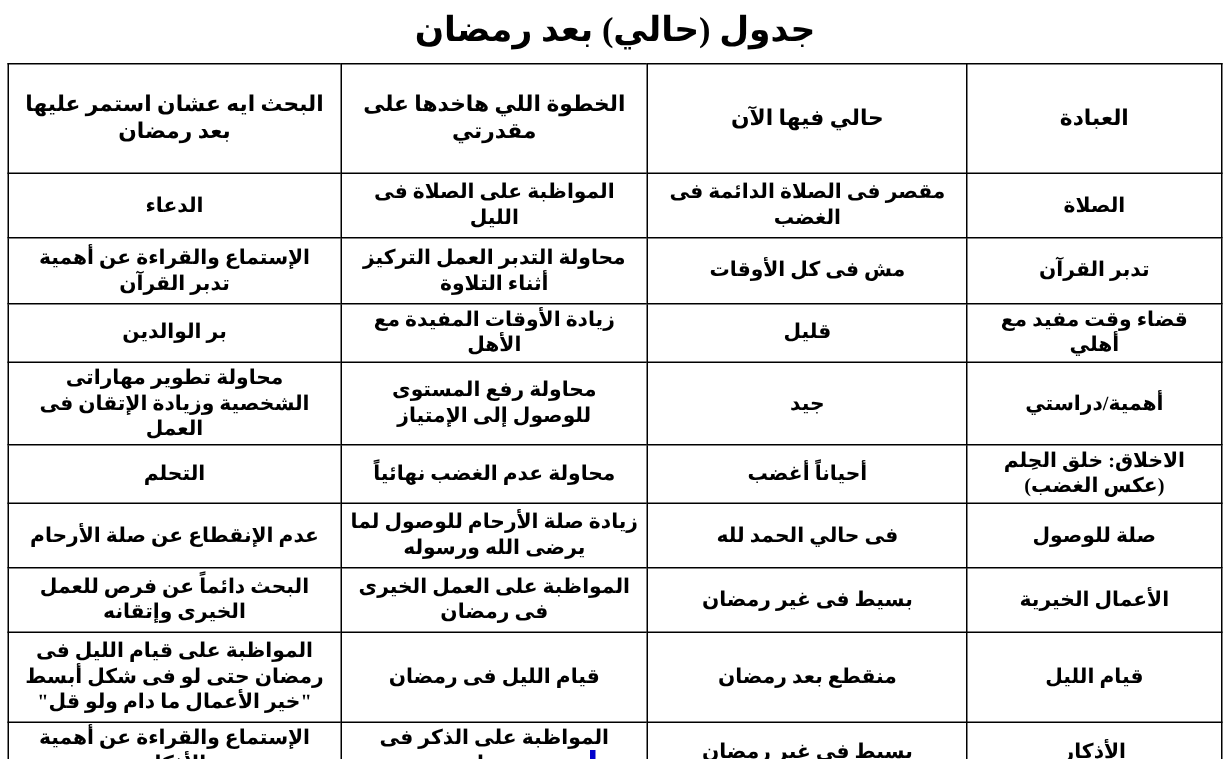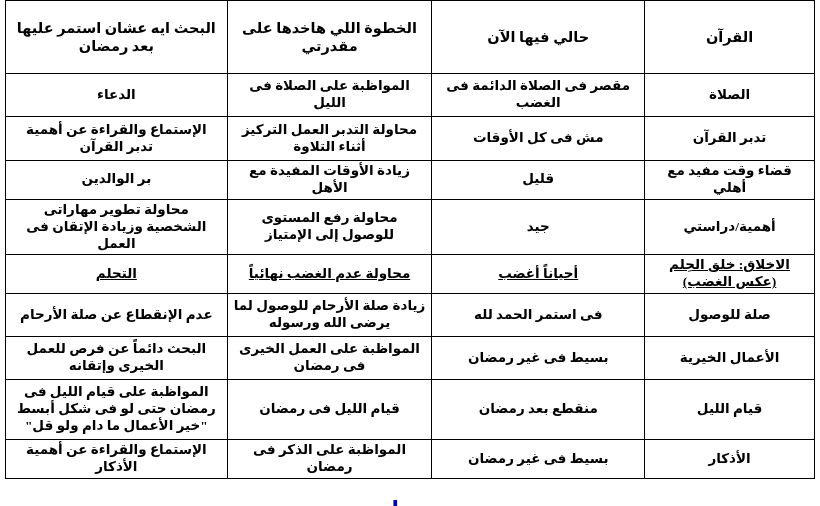--- a/index.html
+++ b/index.html
@@ -34,21 +34,21 @@
     padding: 2px 6px;
     line-height: 1.25;
   }
   table.main-table th { font-size: 14.5px; }
   table.main-table td { font-size: 13.5px; }
   thead tr { height: 73px; }
   tbody tr:nth-child(1) { height: 43px; }
   tbody tr:nth-child(2) { height: 44px; }
   tbody tr:nth-child(3) { height: 28px; }
   tbody tr:nth-child(4) { height: 45px; }
-  tbody tr:nth-child(5) { height: 37px; text-decoration: underline; }
+  tbody tr:nth-child(5) { height: 37px; }
   tbody tr:nth-child(6) { height: 43px; }
   tbody tr:nth-child(7) { height: 43px; }
   tbody tr:nth-child(8) { height: 60px; }
   tbody tr:nth-child(9) { height: 31px; }
   .clipped-blue {
     position: absolute;
     left: 0; right: 0;
     bottom: 0;
     height: 7px;
     overflow: hidden;
@@ -60,31 +60,32 @@
     font-weight: bold;
     font-size: 21px;
     line-height: 1;
   }
 </style>
 </head>
 <body>
 
 <div class="page">
 
+  <div class="doc-title">جدول (حالي) بعد رمضان</div>
 
   <table class="main-table">
     <colgroup>
       <col style="width:21%">
       <col style="width:26.3%">
       <col style="width:25.3%">
       <col style="width:27.4%">
     </colgroup>
     <thead>
       <tr>
-        <th>القرآن</th>
+        <th>العبادة</th>
         <th>حالي فيها الآن</th>
         <th>الخطوة اللي هاخدها على مقدرتي</th>
         <th>البحث ايه عشان استمر عليها بعد رمضان</th>
       </tr>
     </thead>
     <tbody>
         <tr>
           <td>الصلاة</td>
           <td>مقصر فى الصلاة الدائمة فى الغضب</td>
           <td>المواظبة على الصلاة فى الليل</td>
@@ -109,21 +110,21 @@
           <td>محاولة تطوير مهاراتى الشخصية وزيادة الإتقان فى العمل</td>
         </tr>
         <tr>
           <td>الاخلاق: خلق الحِلم (عكس الغضب)</td>
           <td>أحياناً أغضب</td>
           <td>محاولة عدم الغضب نهائياً</td>
           <td>التحلم</td>
         </tr>
         <tr>
           <td>صلة للوصول</td>
-          <td>فى استمر الحمد لله</td>
+          <td>فى حالي الحمد لله</td>
           <td>زيادة صلة الأرحام للوصول لما يرضى الله ورسوله</td>
           <td>عدم الإنقطاع عن صلة الأرحام</td>
         </tr>
         <tr>
           <td>الأعمال الخيرية</td>
           <td>بسيط فى غير رمضان</td>
           <td>المواظبة على العمل الخيرى فى رمضان</td>
           <td>البحث دائماً عن فرص للعمل الخيرى وإتقانه</td>
         </tr>
         <tr>

